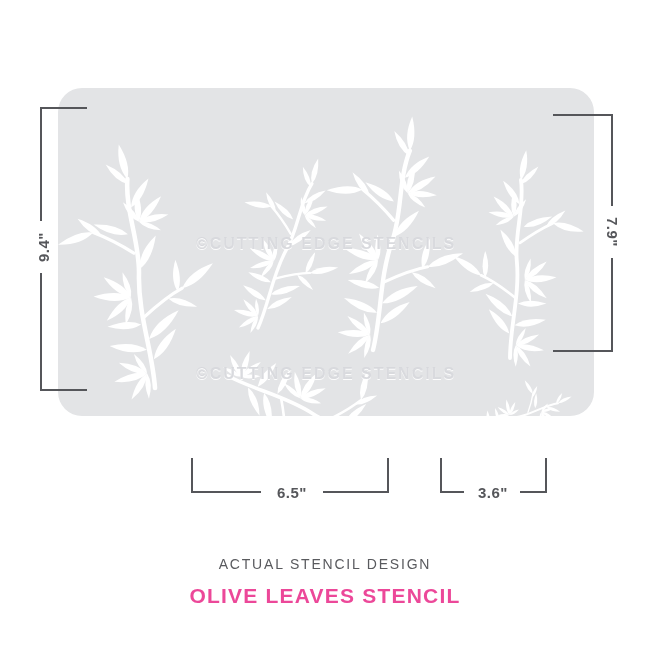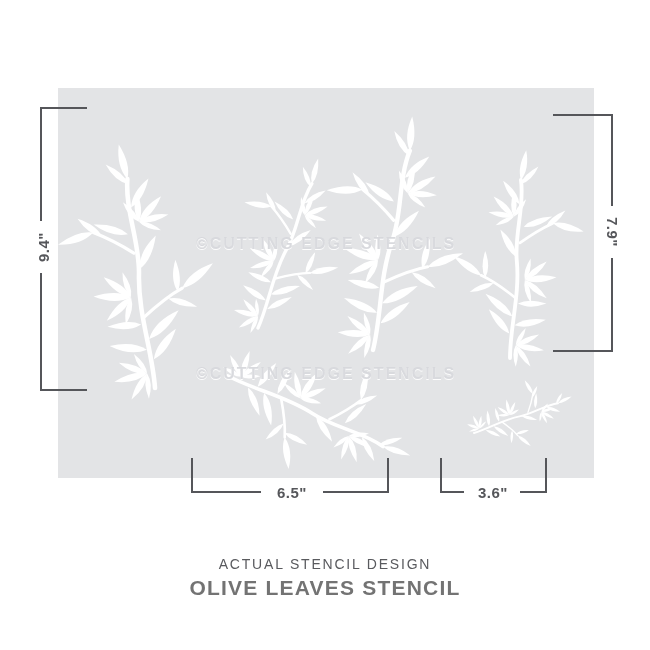--- a/index.html
+++ b/index.html
@@ -2,22 +2,22 @@
 <html><head>
 <meta charset="utf-8">
 <style>
   html,body{margin:0;padding:0;background:#ffffff;}
   .canvas{
     position:relative;width:650px;height:650px;background:#ffffff;overflow:hidden;
     font-family:"Liberation Sans","DejaVu Sans",sans-serif;
   }
   
   .sheet{
-    position:absolute;left:58px;top:88px;width:536px;height:390px;
-    background:#e3e4e6;overflow:hidden;
+    position:absolute;left:58px;top:88px;width:536px;height:328px;
+    background:#e3e4e6;overflow:hidden;border-radius:24px;
   }
   .design{position:absolute;left:0;top:0;}
   .stem{stroke:#ffffff;fill:none;stroke-linecap:round;}
   .leaf{fill:#ffffff;}
   
   .wm{
     position:absolute;left:0;right:0;text-align:center;white-space:nowrap;
     font-size:16px;font-weight:700;letter-spacing:2px;line-height:16px;
     color:rgba(214,215,219,0.92);
     text-shadow:0 1px 0 rgba(255,255,255,0.9);
@@ -35,21 +35,21 @@
   .dim-left {left:14px;top:238px;transform:rotate(-90deg);}
   .dim-right{left:582px;top:223px;transform:rotate(90deg);}
   .dim-bl{left:262px;top:484px;}
   .dim-br{left:463px;top:484px;}
   
   .caption{position:absolute;left:0;right:0;top:556px;text-align:center;}
   .caption .subtitle{
     font-size:14px;letter-spacing:1.8px;color:#595a5e;font-weight:400;
   }
   .caption .title{
-    margin-top:4px;font-size:21px;letter-spacing:1.2px;color:#737373;font-weight:700;
+    margin-top:12px;font-size:21px;letter-spacing:1.2px;color:#ec4899;font-weight:700;
   }
 </style>
 </head>
 <body>
 
 <div class="canvas">
 
   <div class="sheet">
     <svg class="design" width="536" height="390" viewBox="0 0 536 390" xmlns="http://www.w3.org/2000/svg">
       <defs>

